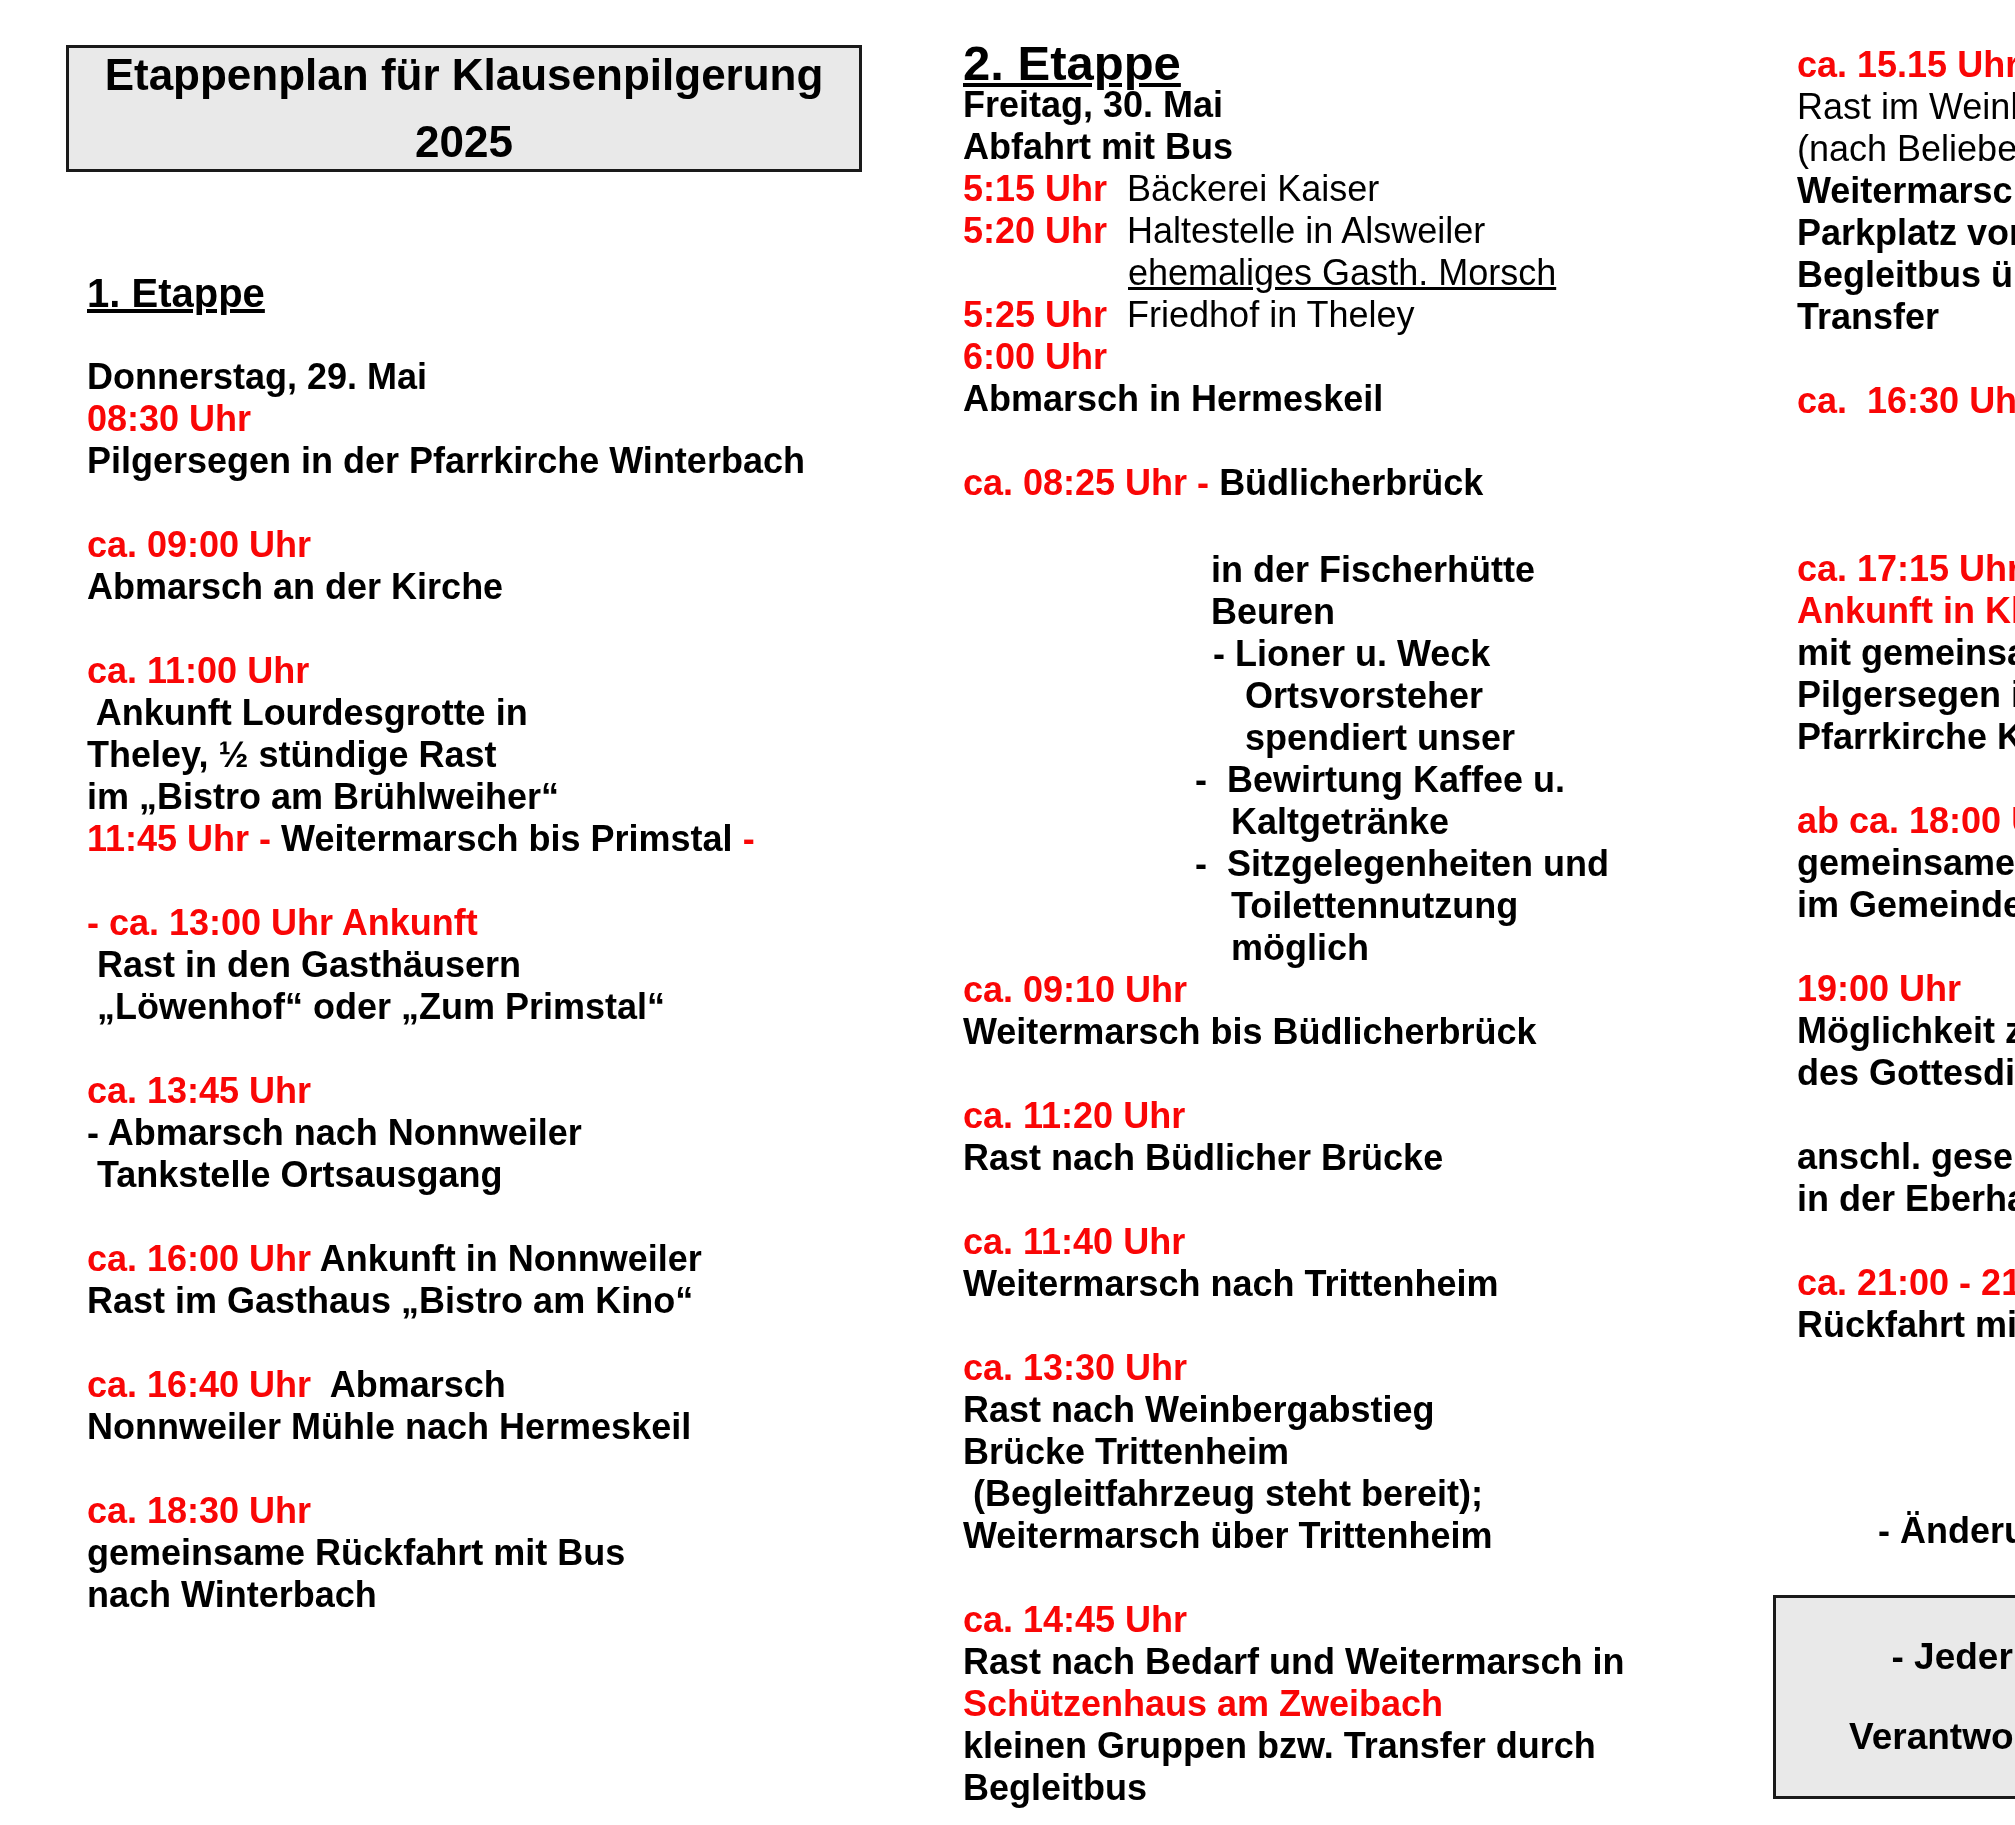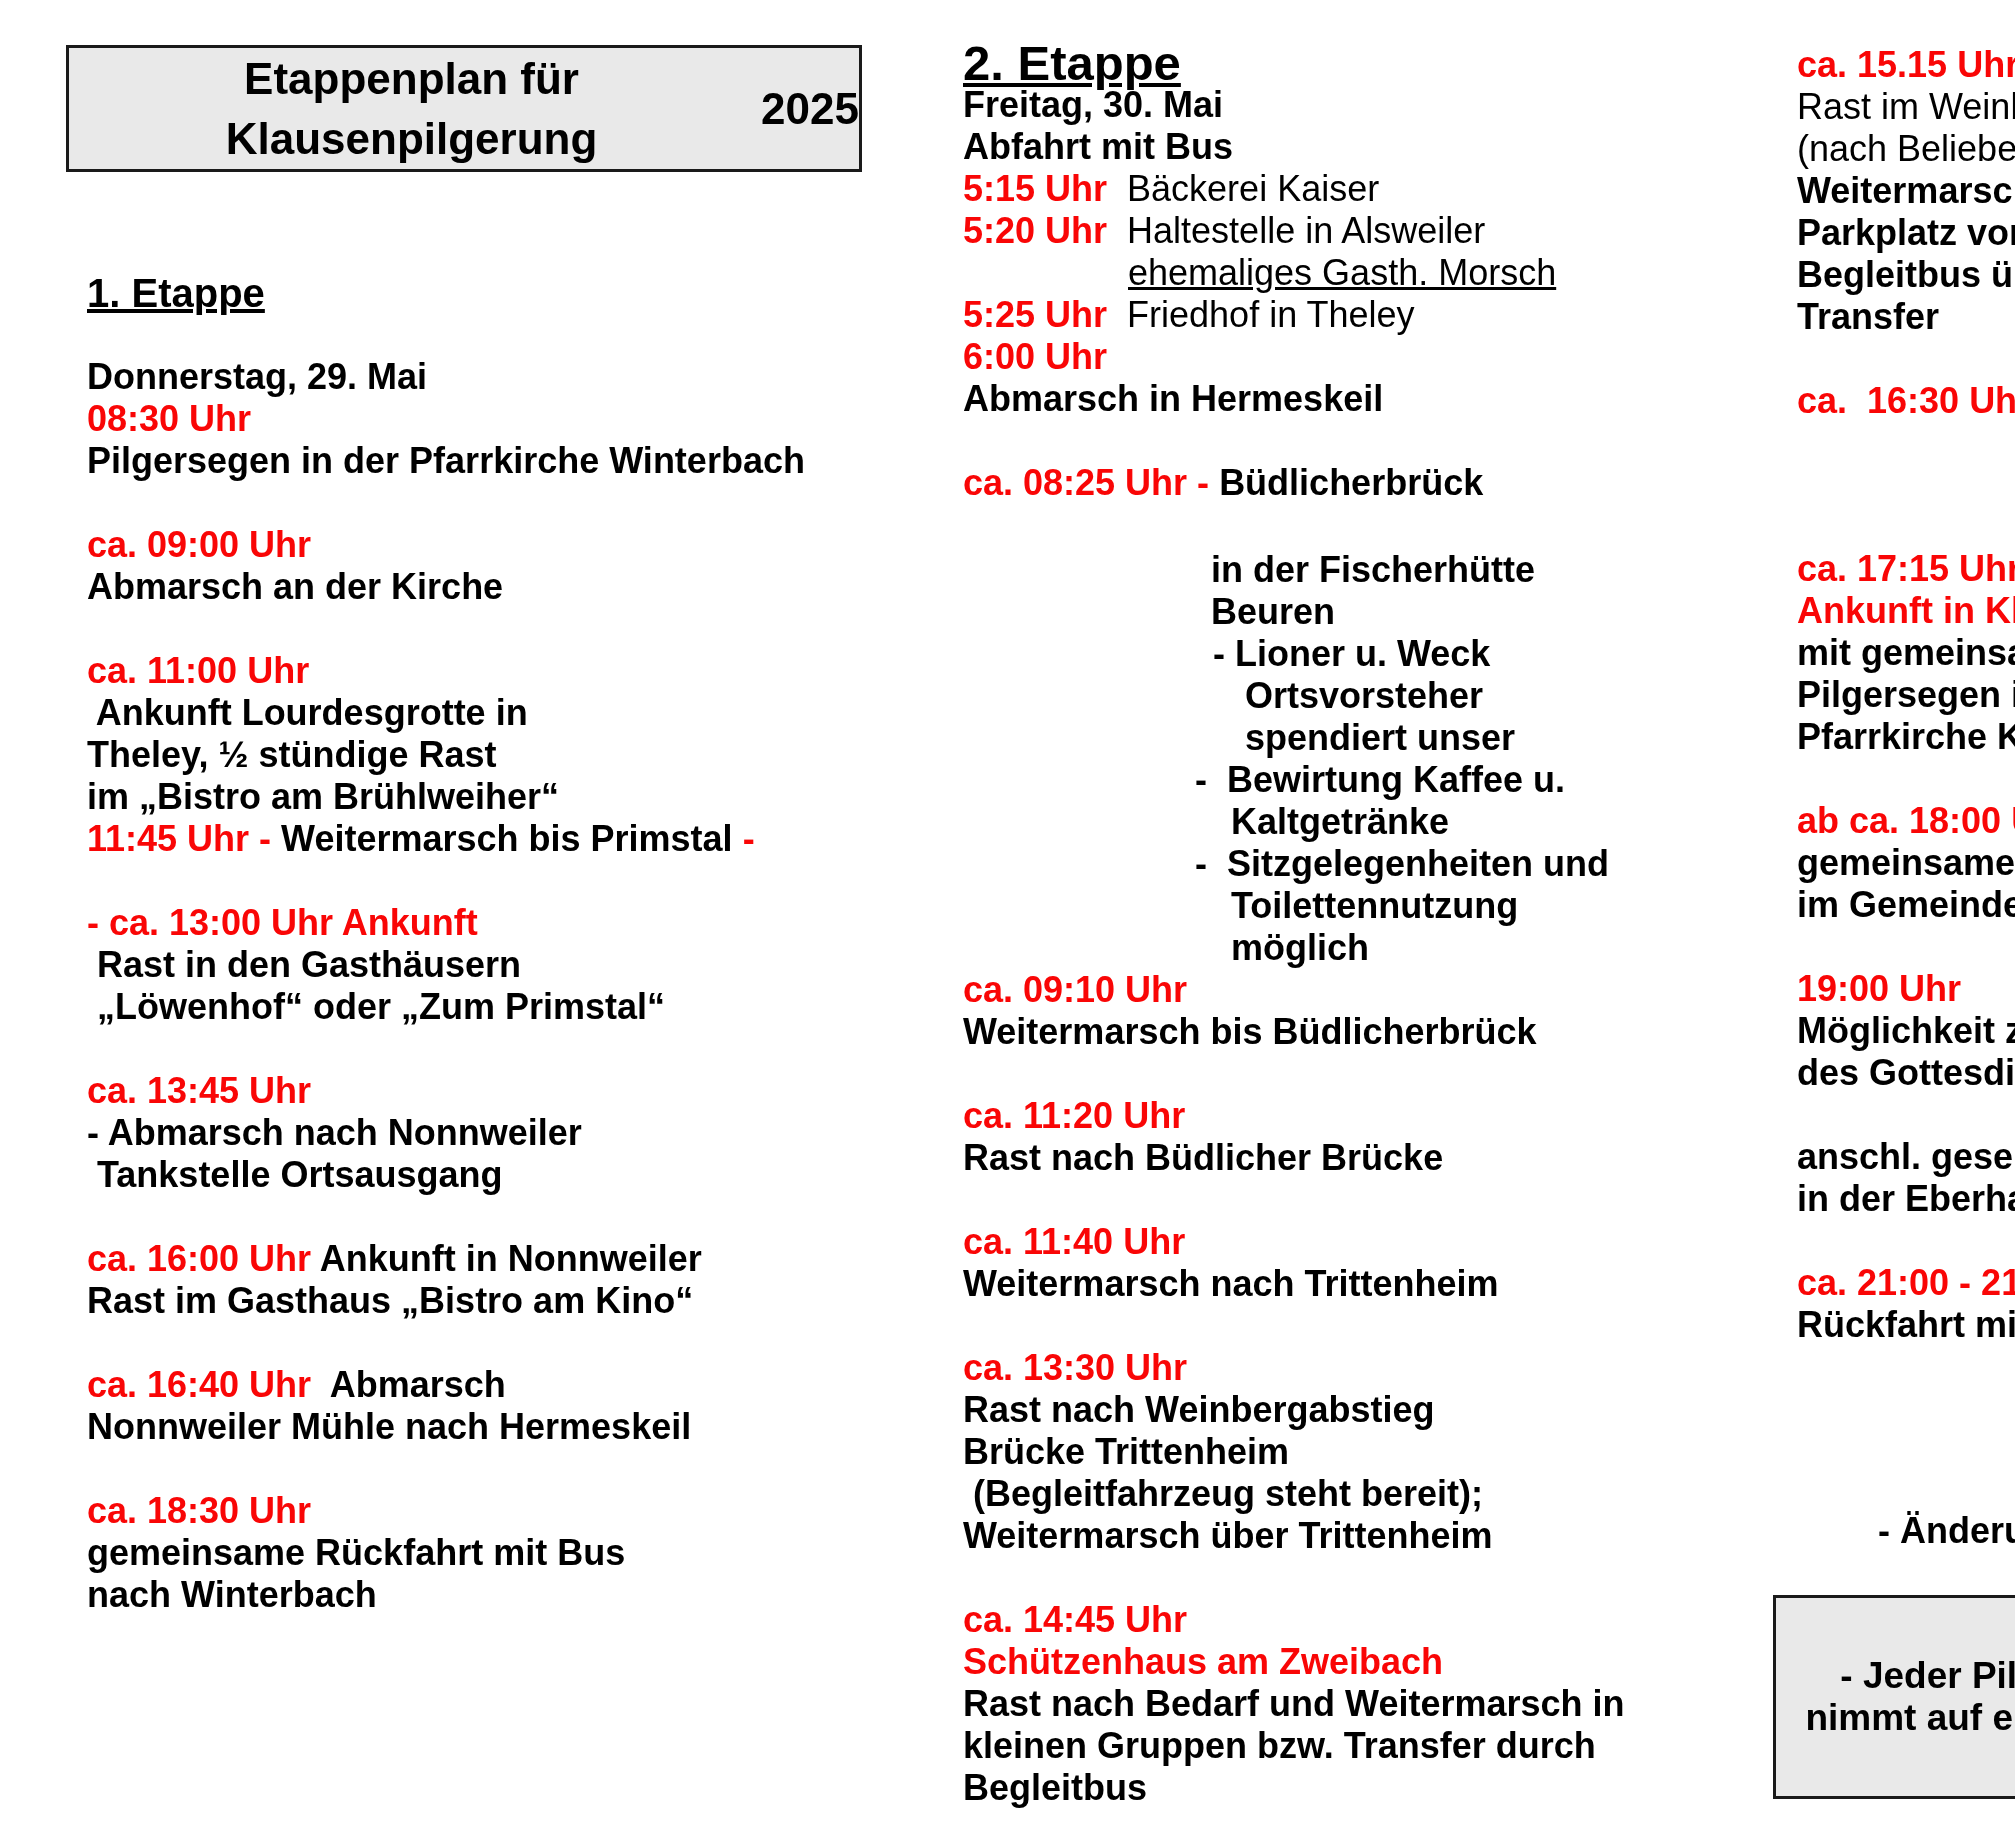--- a/index.html
+++ b/index.html
@@ -11,21 +11,21 @@
     overflow: hidden;
     font-family: "Liberation Sans", "DejaVu Sans", sans-serif;
   }
   .page { position: relative; width: 2581px; height: 1826px; }
 
   .box {
     position: absolute;
     background: #e9e9e9;
     border: 3.2px solid #1a1a1a;
     display: flex;
-    flex-direction: row;
+    flex-direction: column;
     align-items: center;
     justify-content: space-evenly;
     text-align: center;
     box-sizing: border-box;
     font-weight: bold;
     color: #000;
     gap: 7px;
   }
   .title-box {
     left: 66px; top: 45px;
@@ -144,22 +144,22 @@
       <div class="line"><span class="red ">ca. 11:40 Uhr</span></div>
       <div class="line"><span class="">Weitermarsch nach Trittenheim</span></div>
       <div class="line blank"></div>
       <div class="line"><span class="red ">ca. 13:30 Uhr</span></div>
       <div class="line"><span class="">Rast nach Weinbergabstieg</span></div>
       <div class="line"><span class="">Brücke Trittenheim</span></div>
       <div class="line"><span class=""> (Begleitfahrzeug steht bereit);</span></div>
       <div class="line"><span class="">Weitermarsch über Trittenheim</span></div>
       <div class="line blank"></div>
       <div class="line"><span class="red ">ca. 14:45 Uhr</span></div>
+      <div class="line"><span class="">Rast nach Bedarf und Weitermarsch in</span></div>
       <div class="line"><span class="red ">Schützenhaus am Zweibach</span></div>
-      <div class="line"><span class="">Rast nach Bedarf und Weitermarsch in</span></div>
       <div class="line"><span class="">kleinen Gruppen bzw. Transfer durch</span></div>
       <div class="line"><span class="">Begleitbus</span></div>
     </div>
   <div class="col col-3">
       <div class="line"><span class="red ">ca. 15.15 Uhr</span></div>
       <div class="line"><span class="reg">Rast im Weinberg Gasthaus Fam. Alt</span></div>
       <div class="line"><span class="reg">(nach Belieben)</span></div>
       <div class="line"><span class="">Weitermarsch in kleinen Gruppen bis</span></div>
       <div class="line"><span class="">Parkplatz vor Klausen</span></div>
       <div class="line"><span class="">Begleitbus übernimmt bei Bedarf</span></div>

